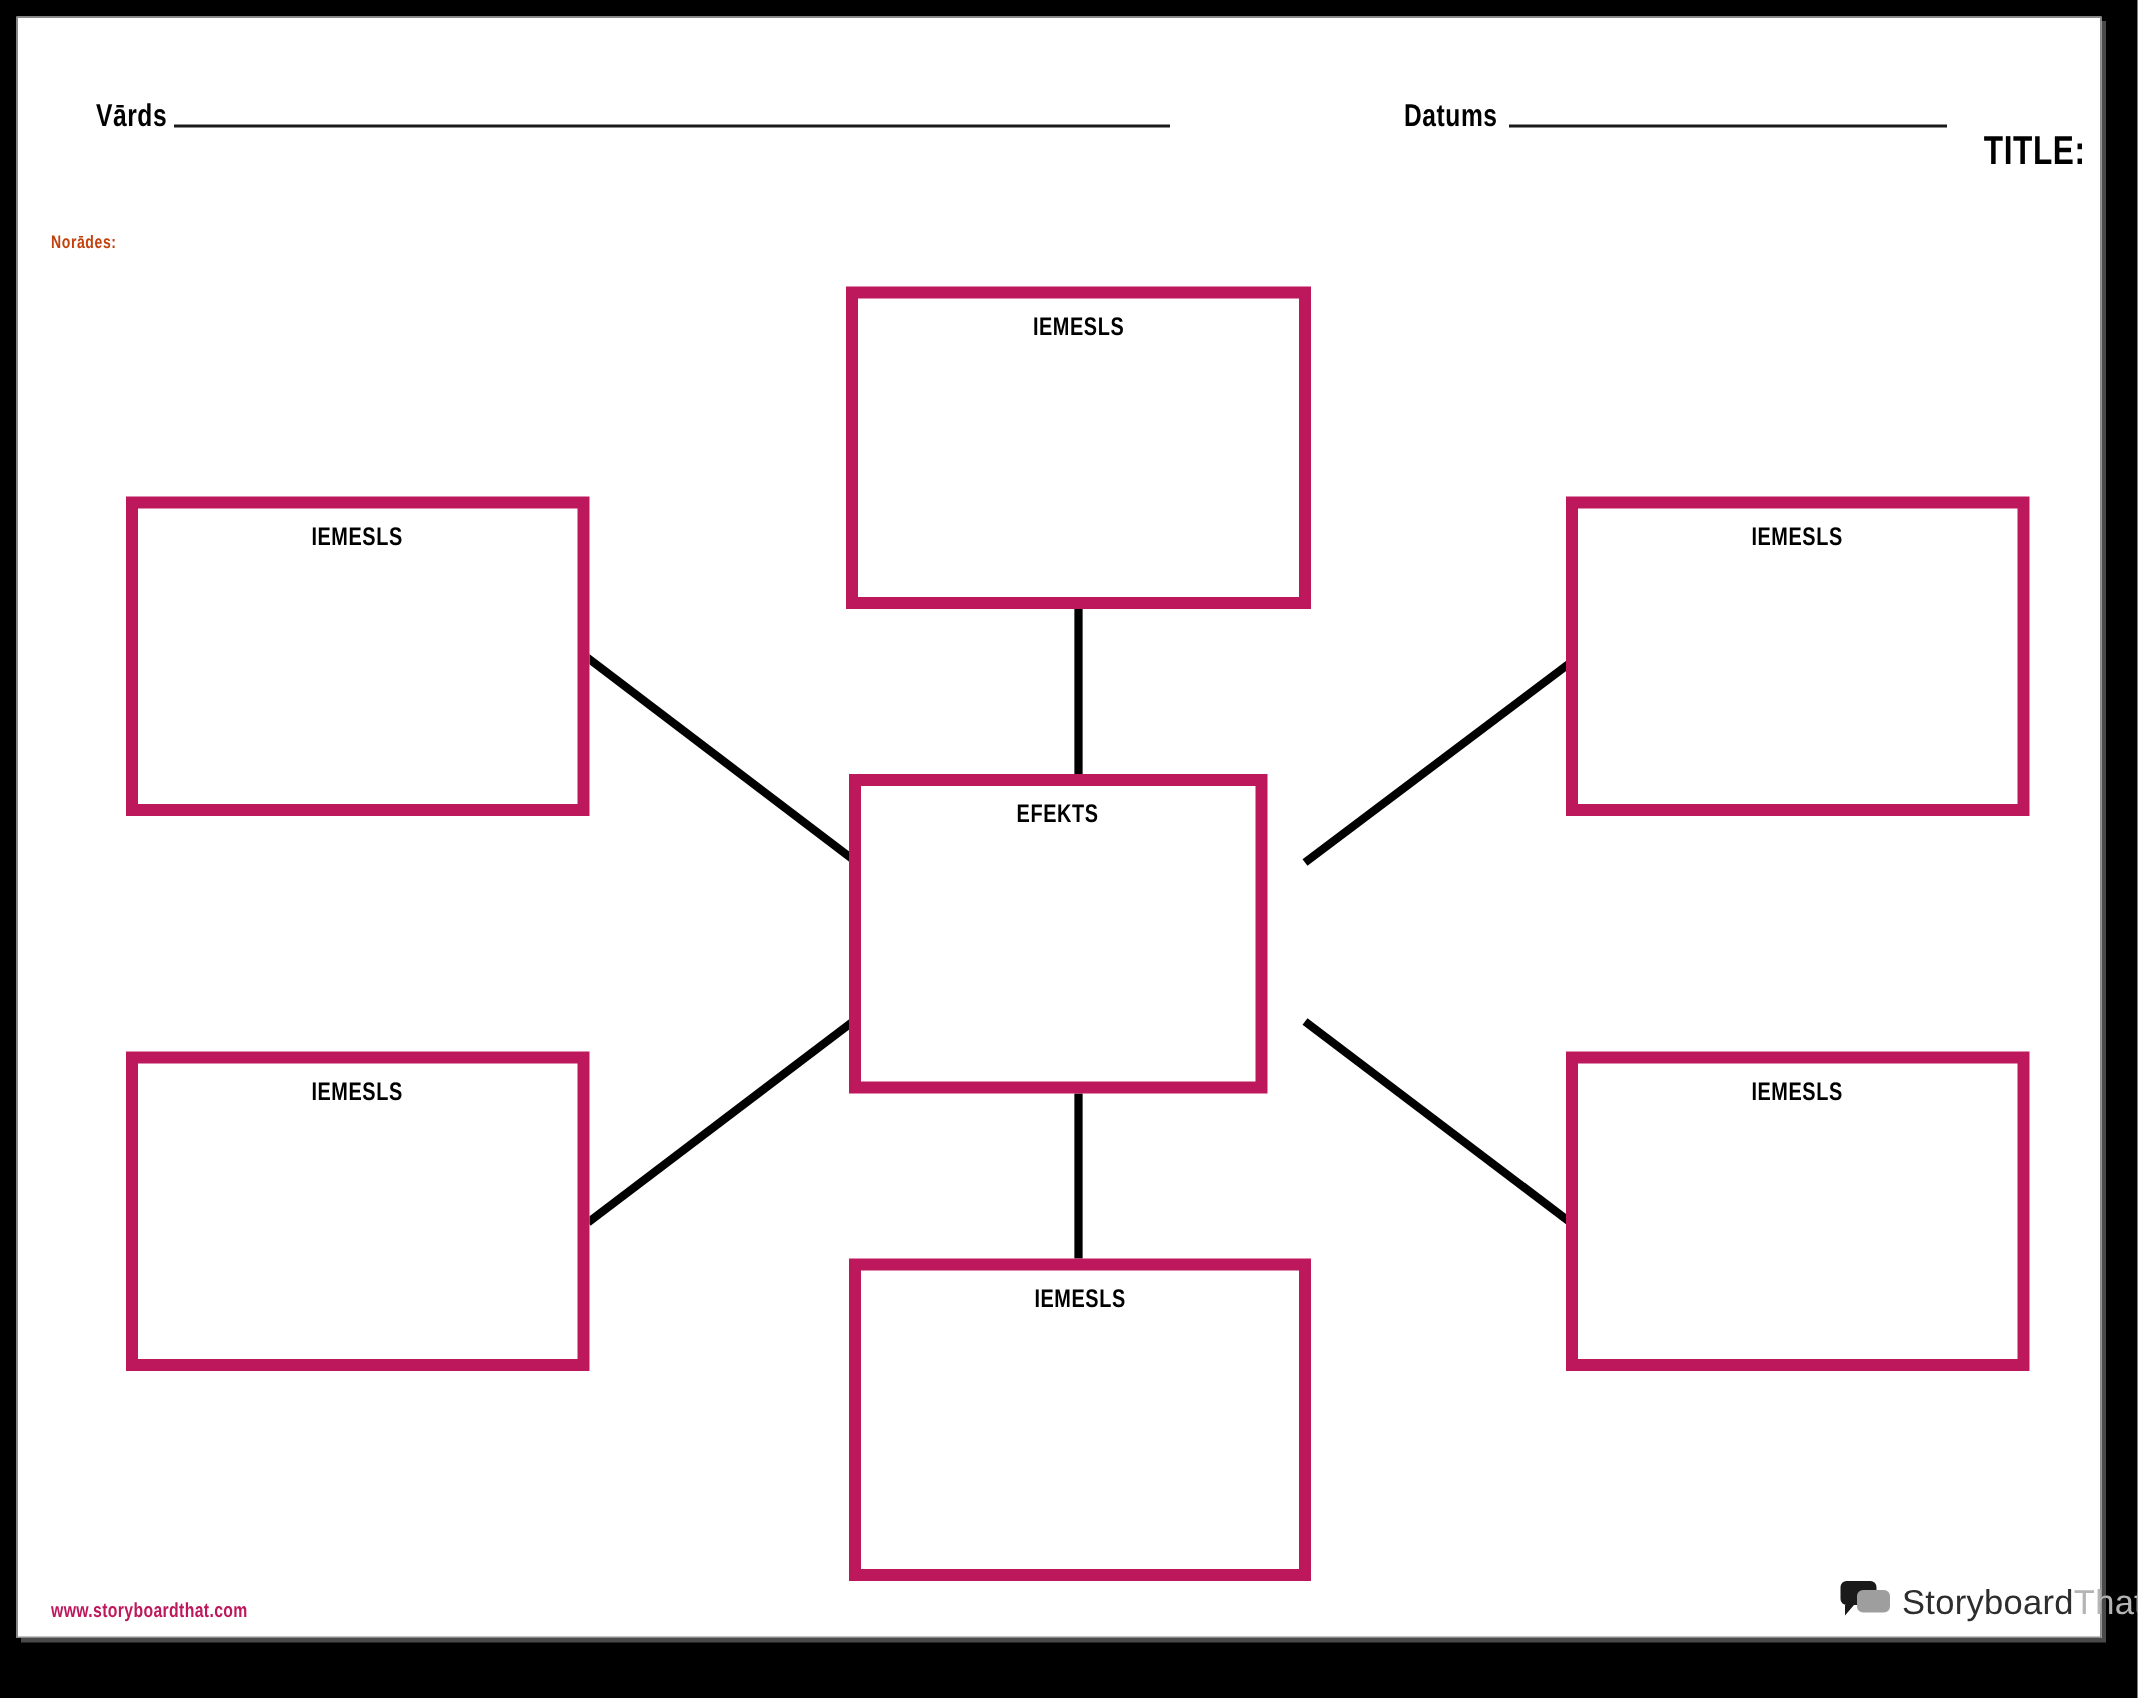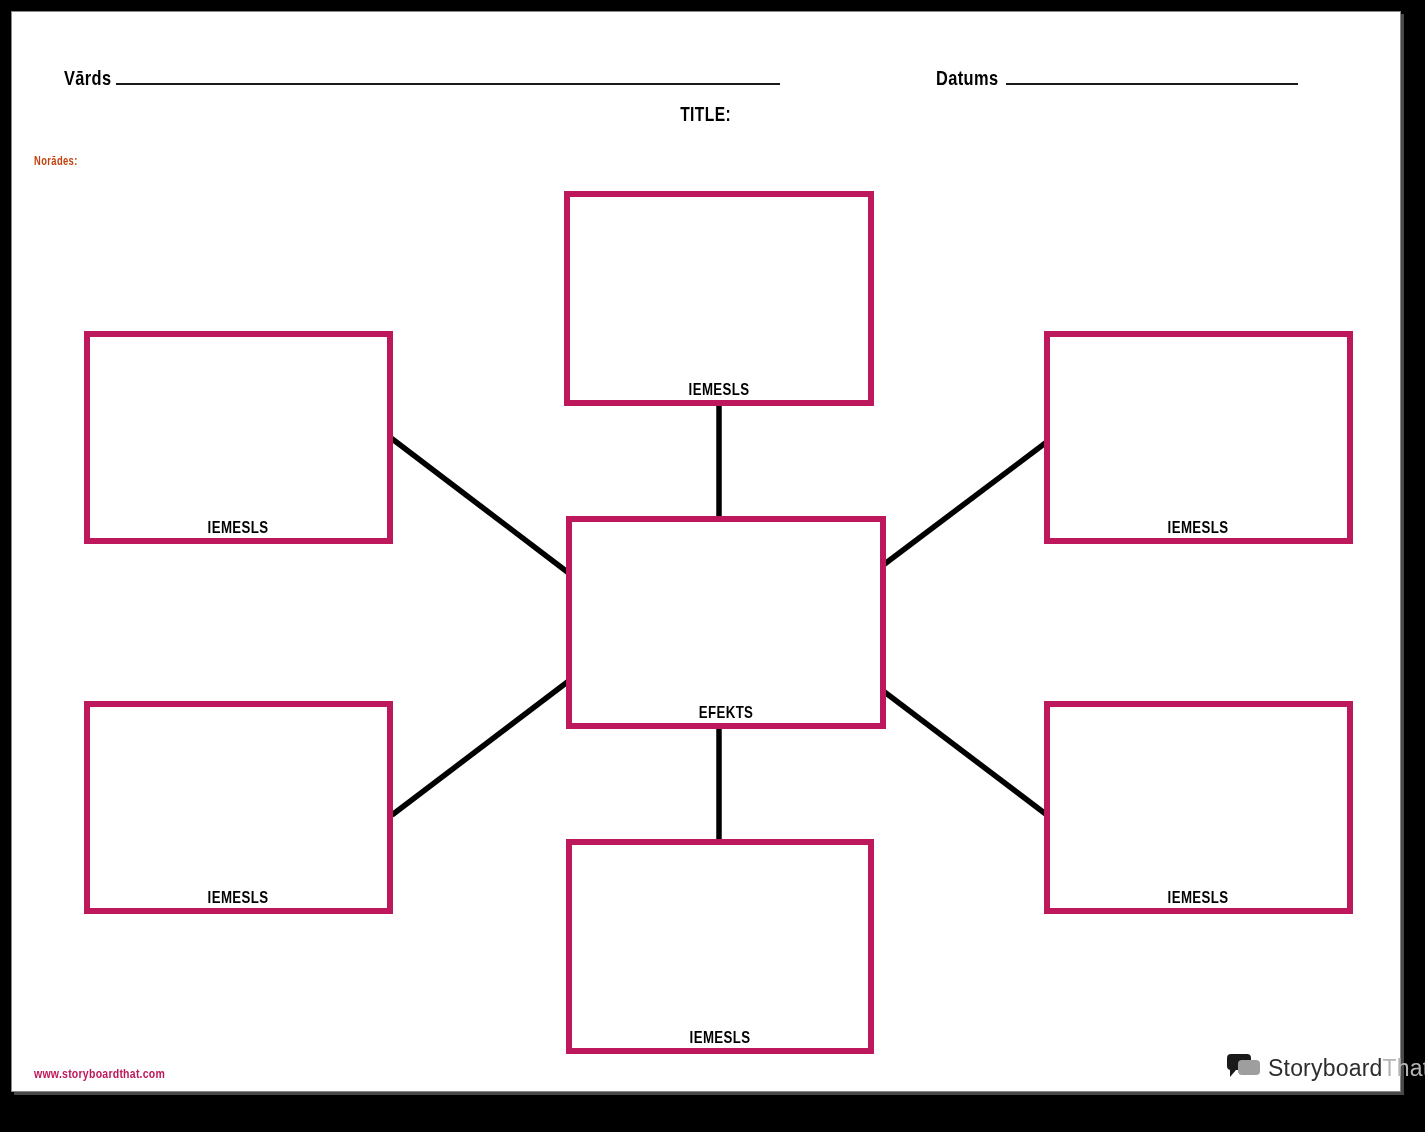--- a/index.html
+++ b/index.html
@@ -19,39 +19,39 @@
   }
   .cond{display:inline-block;transform:scaleX(0.78);transform-origin:center center;white-space:nowrap;}
   .cond-left{display:inline-block;transform:scaleX(0.78);transform-origin:left center;white-space:nowrap;}
   .hdr-label{
     position:absolute;font-weight:700;font-size:21px;color:#000;letter-spacing:.5px;
   }
   .hdr-line{
     position:absolute;height:0;border-bottom:2px solid #1a1a1a;
   }
   .title{
-    position:absolute;left:0;right:0;top:91px;text-align:center;
-    font-weight:700;font-size:20px;color:#000;letter-spacing:.5px;
+    position:absolute;left:0;right:0;top:73px;text-align:right;
+    font-weight:700;font-size:27px;color:#000;letter-spacing:.5px;
   }
   .directions{
     position:absolute;left:22px;top:142px;
     font-weight:700;font-size:12px;color:#c2410c;letter-spacing:.5px;
   }
   .connectors{position:absolute;left:0;top:0;width:1390px;height:1081px;}
   .dbox{
-    position:absolute;background:#fff;border:6px solid #be185d;box-sizing:border-box;
-    display:flex;justify-content:center;align-items:flex-end;
+    position:absolute;background:#fff;border:8px solid #be185d;box-sizing:border-box;
+    display:flex;justify-content:center;align-items:flex-start;
   }
   .dbox .boxlabel{
     margin-top:9px;font-weight:700;font-size:17px;color:#000;letter-spacing:.5px;
   }
   .box-top{left:552px;top:179px;width:310px;height:215px;}
   .box-left-top{left:72px;top:319px;width:309px;height:213px;}
   .box-right-top{left:1032px;top:319px;width:309px;height:213px;}
-  .box-center{left:554px;top:504px;width:320px;height:213px;}
+  .box-center{left:554px;top:504px;width:279px;height:213px;}
   .box-left-bottom{left:72px;top:689px;width:309px;height:213px;}
   .box-right-bottom{left:1032px;top:689px;width:309px;height:213px;}
   .box-bottom{left:554px;top:827px;width:308px;height:215px;}
   .footer-url{
     position:absolute;left:22px;top:1054px;
     font-weight:700;font-size:13.5px;color:#be185d;letter-spacing:.3px;
   }
   .logo{
     position:absolute;left:1214px;top:1040px;height:32px;
     display:flex;align-items:center;gap:6px;

